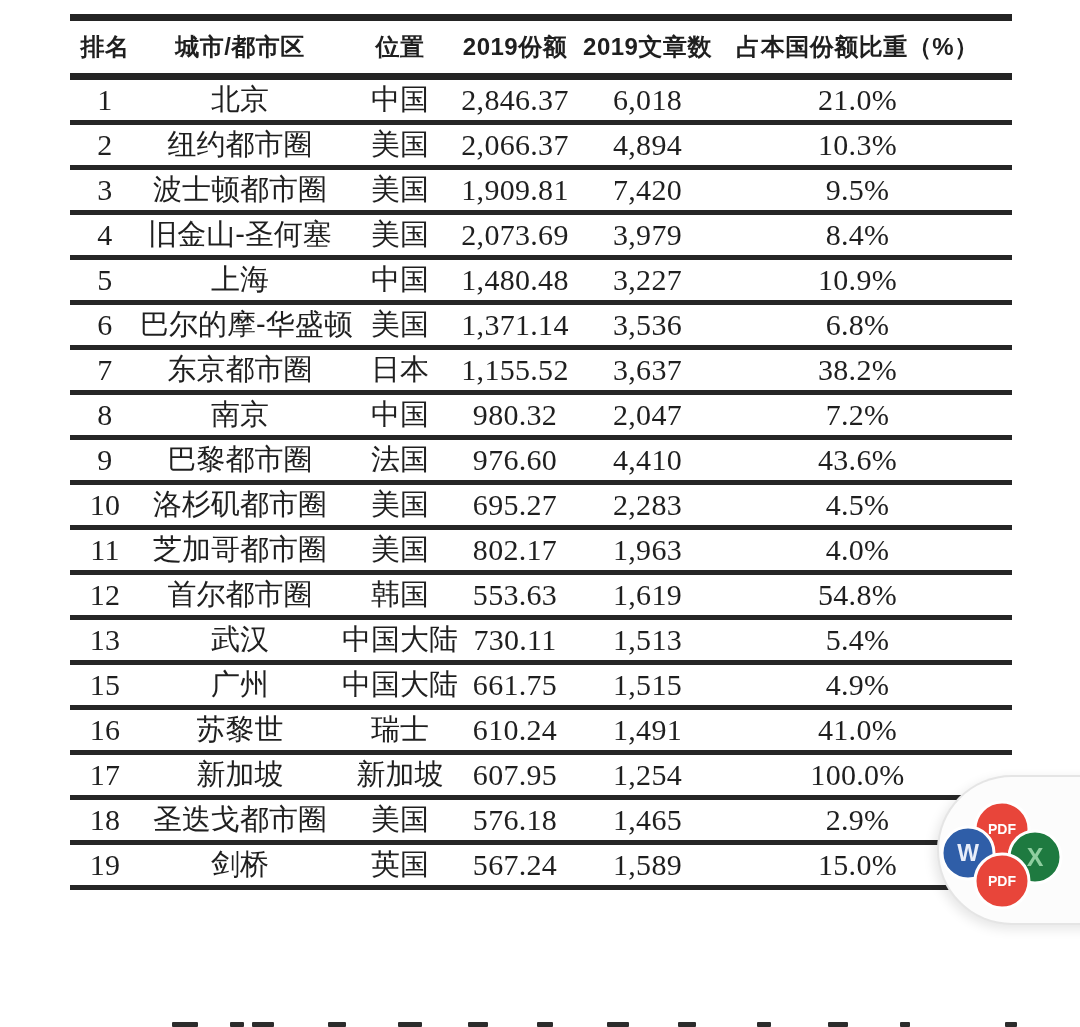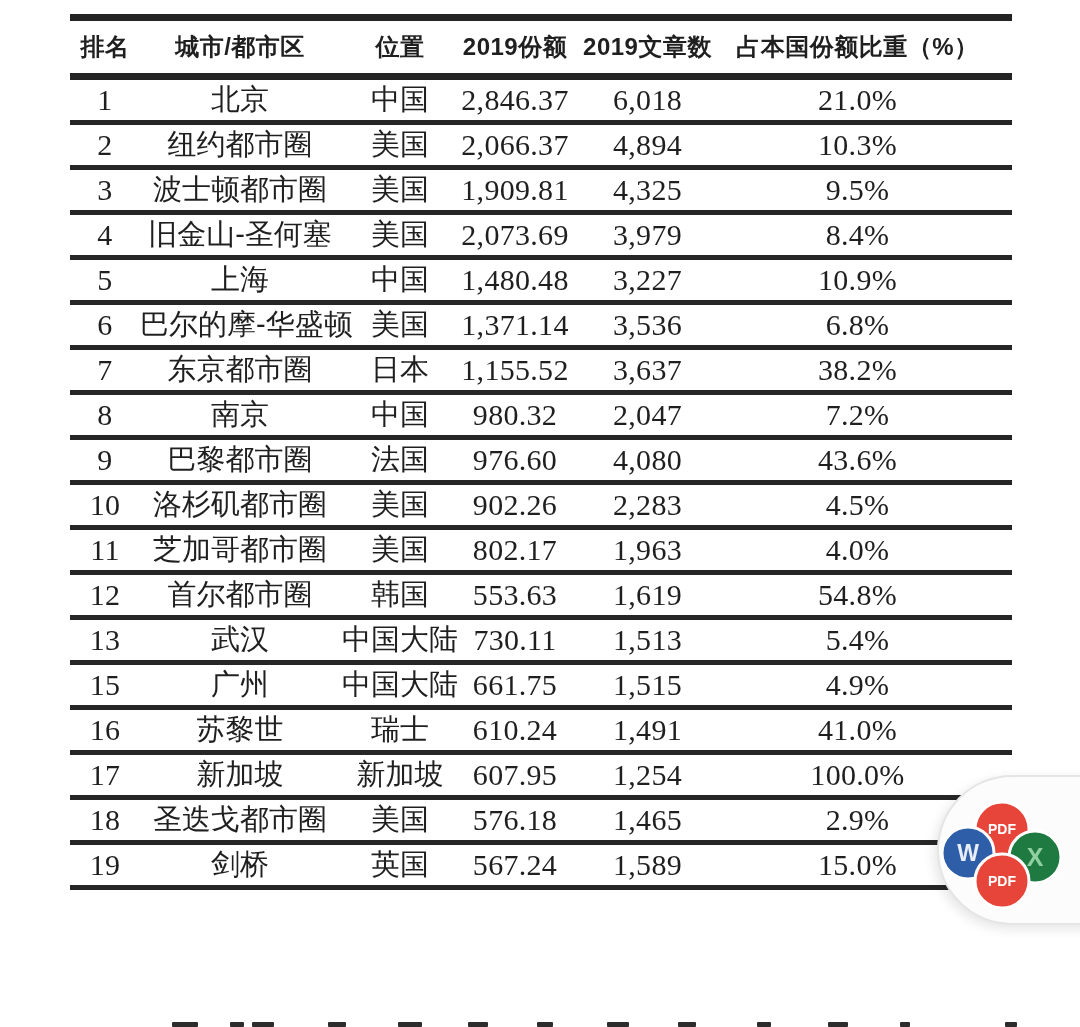--- a/index.html
+++ b/index.html
@@ -109,21 +109,21 @@
       <td class="cjk loc">美国</td>
       <td class="num share">2,066.37</td>
       <td class="num articles">4,894</td>
       <td class="num pct">10.3%</td>
     </tr>
         <tr>
       <td class="num rank">3</td>
       <td class="cjk city">波士顿都市圈</td>
       <td class="cjk loc">美国</td>
       <td class="num share">1,909.81</td>
-      <td class="num articles">4,325</td>
+      <td class="num articles">7,420</td>
       <td class="num pct">9.5%</td>
     </tr>
         <tr>
       <td class="num rank">4</td>
       <td class="cjk city">旧金山-圣何塞</td>
       <td class="cjk loc">美国</td>
       <td class="num share">2,073.69</td>
       <td class="num articles">3,979</td>
       <td class="num pct">8.4%</td>
     </tr>
@@ -157,28 +157,28 @@
       <td class="cjk loc">中国</td>
       <td class="num share">980.32</td>
       <td class="num articles">2,047</td>
       <td class="num pct">7.2%</td>
     </tr>
         <tr>
       <td class="num rank">9</td>
       <td class="cjk city">巴黎都市圈</td>
       <td class="cjk loc">法国</td>
       <td class="num share">976.60</td>
-      <td class="num articles">4,080</td>
+      <td class="num articles">4,410</td>
       <td class="num pct">43.6%</td>
     </tr>
         <tr>
       <td class="num rank">10</td>
       <td class="cjk city">洛杉矶都市圈</td>
       <td class="cjk loc">美国</td>
-      <td class="num share">902.26</td>
+      <td class="num share">695.27</td>
       <td class="num articles">2,283</td>
       <td class="num pct">4.5%</td>
     </tr>
         <tr>
       <td class="num rank">11</td>
       <td class="cjk city">芝加哥都市圈</td>
       <td class="cjk loc">美国</td>
       <td class="num share">802.17</td>
       <td class="num articles">1,963</td>
       <td class="num pct">4.0%</td>

